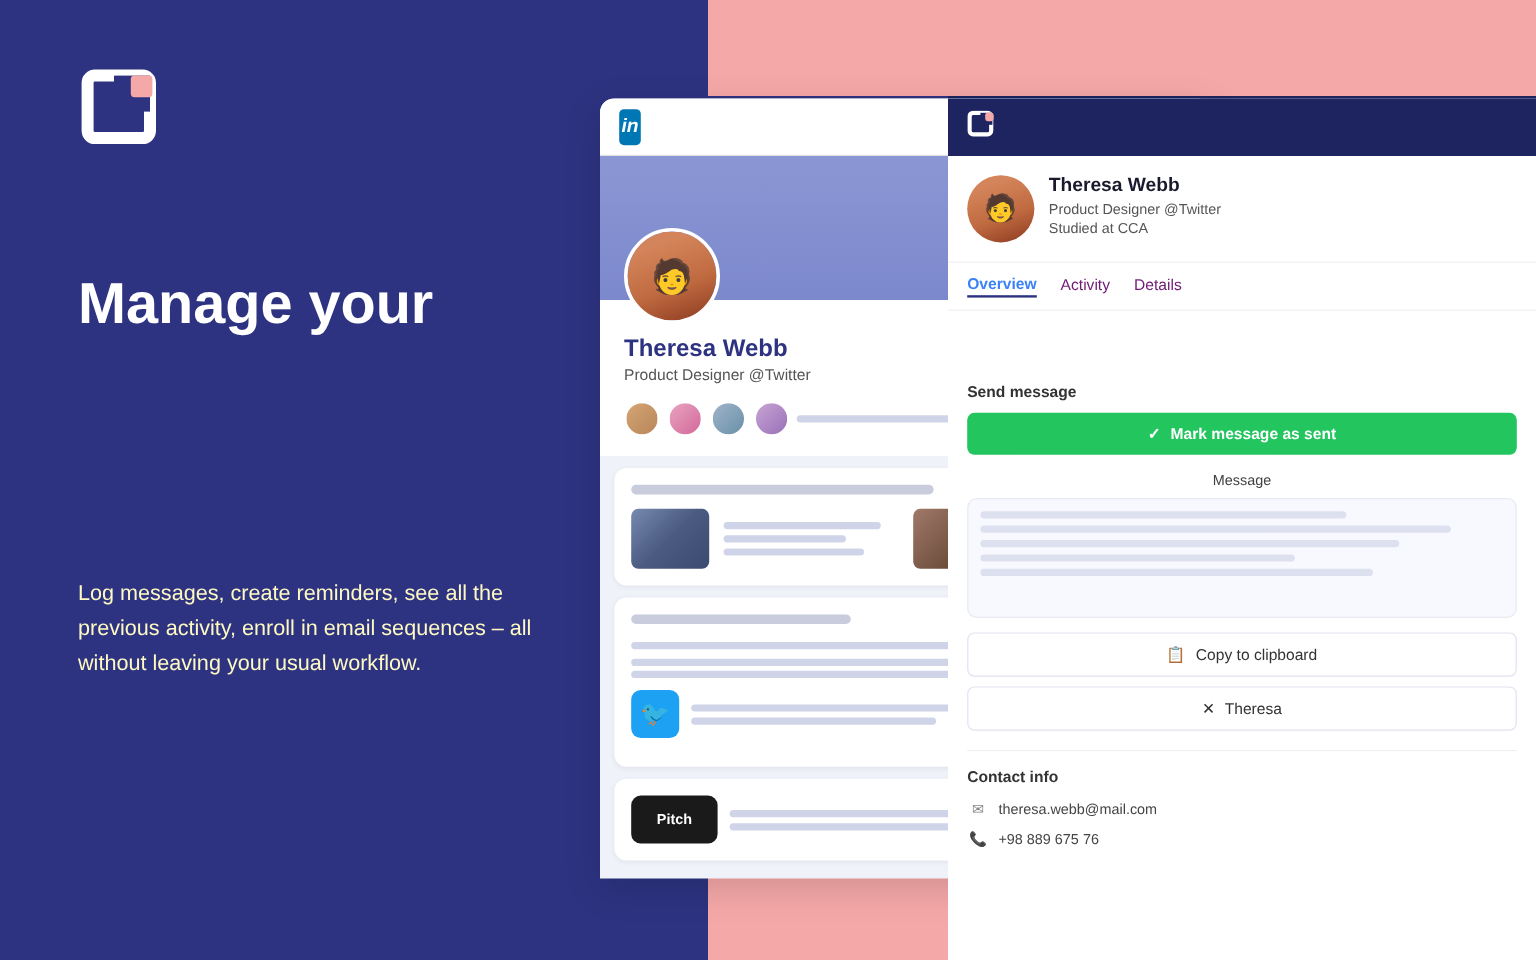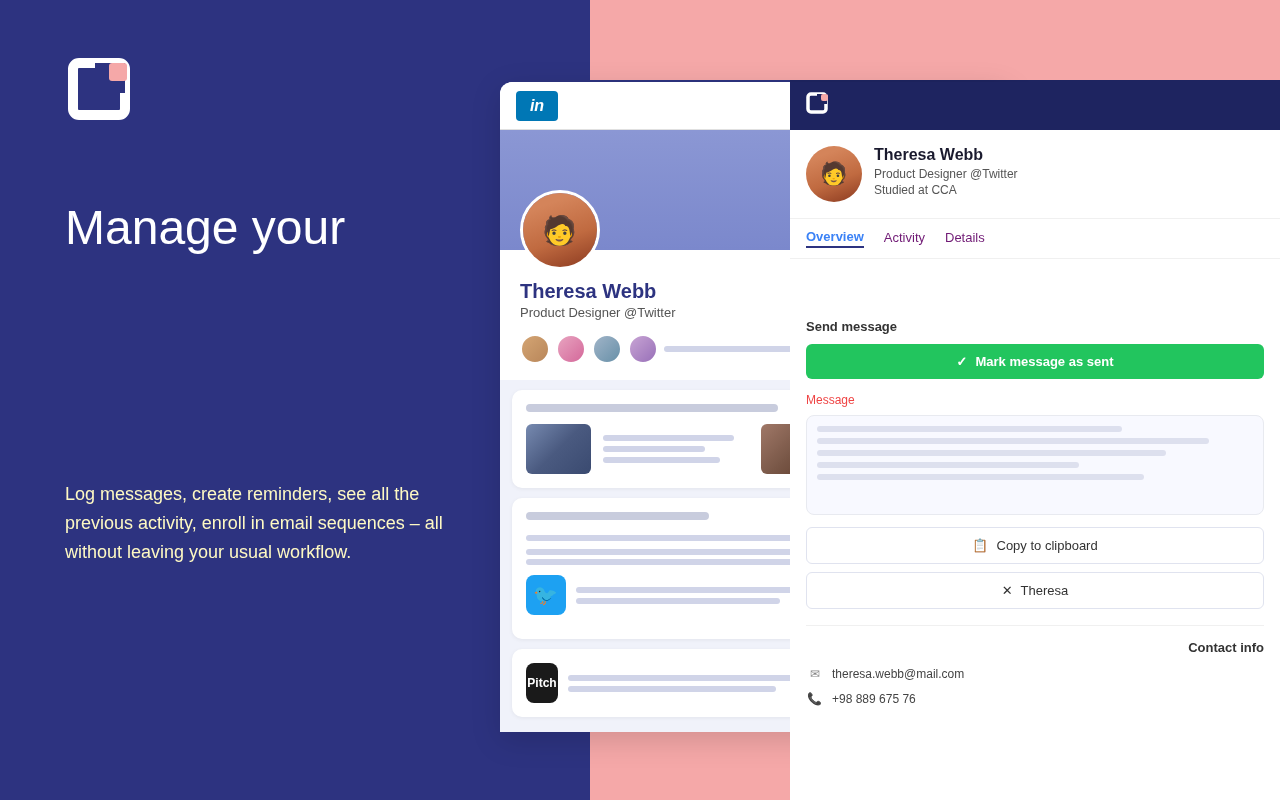--- a/index.html
+++ b/index.html
@@ -56,26 +56,26 @@
     }
 
     .logo svg {
       width: 80px;
       height: 80px;
     }
 
     
     .headline {
       position: absolute;
-      top: 200px;
+      top: 226px;
       left: 65px;
       z-index: 10;
       color: #fff;
       font-size: 48px;
-      font-weight: 400;
+      font-weight: 700;
       line-height: 1.15;
       max-width: 380px;
     }
 
     
     .subheadline {
       position: absolute;
       top: 480px;
       left: 65px;
       z-index: 10;
@@ -102,21 +102,21 @@
     .linkedin-topbar {
       background: #fff;
       height: 48px;
       display: flex;
       align-items: center;
       padding: 0 16px;
       border-bottom: 1px solid #e0e0e0;
     }
 
     .linkedin-icon {
-      width: 42px;
+      width: 18px;
       height: 30px;
       background: #0077b5;
       border-radius: 4px;
       display: flex;
       align-items: center;
       justify-content: center;
       color: #fff;
       font-weight: 900;
       font-size: 16px;
       font-style: italic;
@@ -284,21 +284,21 @@
     }
 
     .social-lines {
       flex: 1;
       display: flex;
       flex-direction: column;
       gap: 5px;
     }
 
     .pitch-badge {
-      width: 32px;
+      width: 72px;
       height: 40px;
       background: #1a1a1a;
       border-radius: 8px;
       display: flex;
       align-items: center;
       justify-content: center;
       color: #fff;
       font-size: 12px;
       font-weight: 700;
       flex-shrink: 0;
@@ -443,22 +443,23 @@
       cursor: pointer;
       display: flex;
       align-items: center;
       justify-content: center;
       gap: 8px;
       margin-bottom: 14px;
     }
 
     .crm-message-label {
       font-size: 12px;
-      color: #ef4444;
+      color: #404040;
       margin-bottom: 8px;
+      text-align: center;
     }
 
     .crm-message-box {
       background: #f8f9ff;
       border: 1px solid #e8eaf0;
       border-radius: 8px;
       padding: 10px;
       margin-bottom: 12px;
       min-height: 100px;
     }
@@ -494,21 +495,20 @@
     .crm-contact-section {
       border-top: 1px solid #f0f0f0;
       padding-top: 14px;
     }
 
     .contact-title {
       font-size: 13px;
       font-weight: 600;
       color: #333;
       margin-bottom: 10px;
-      text-align: right;
     }
 
     .contact-item {
       display: flex;
       align-items: center;
       gap: 8px;
       font-size: 12px;
       color: #444;
       margin-bottom: 7px;
     }

